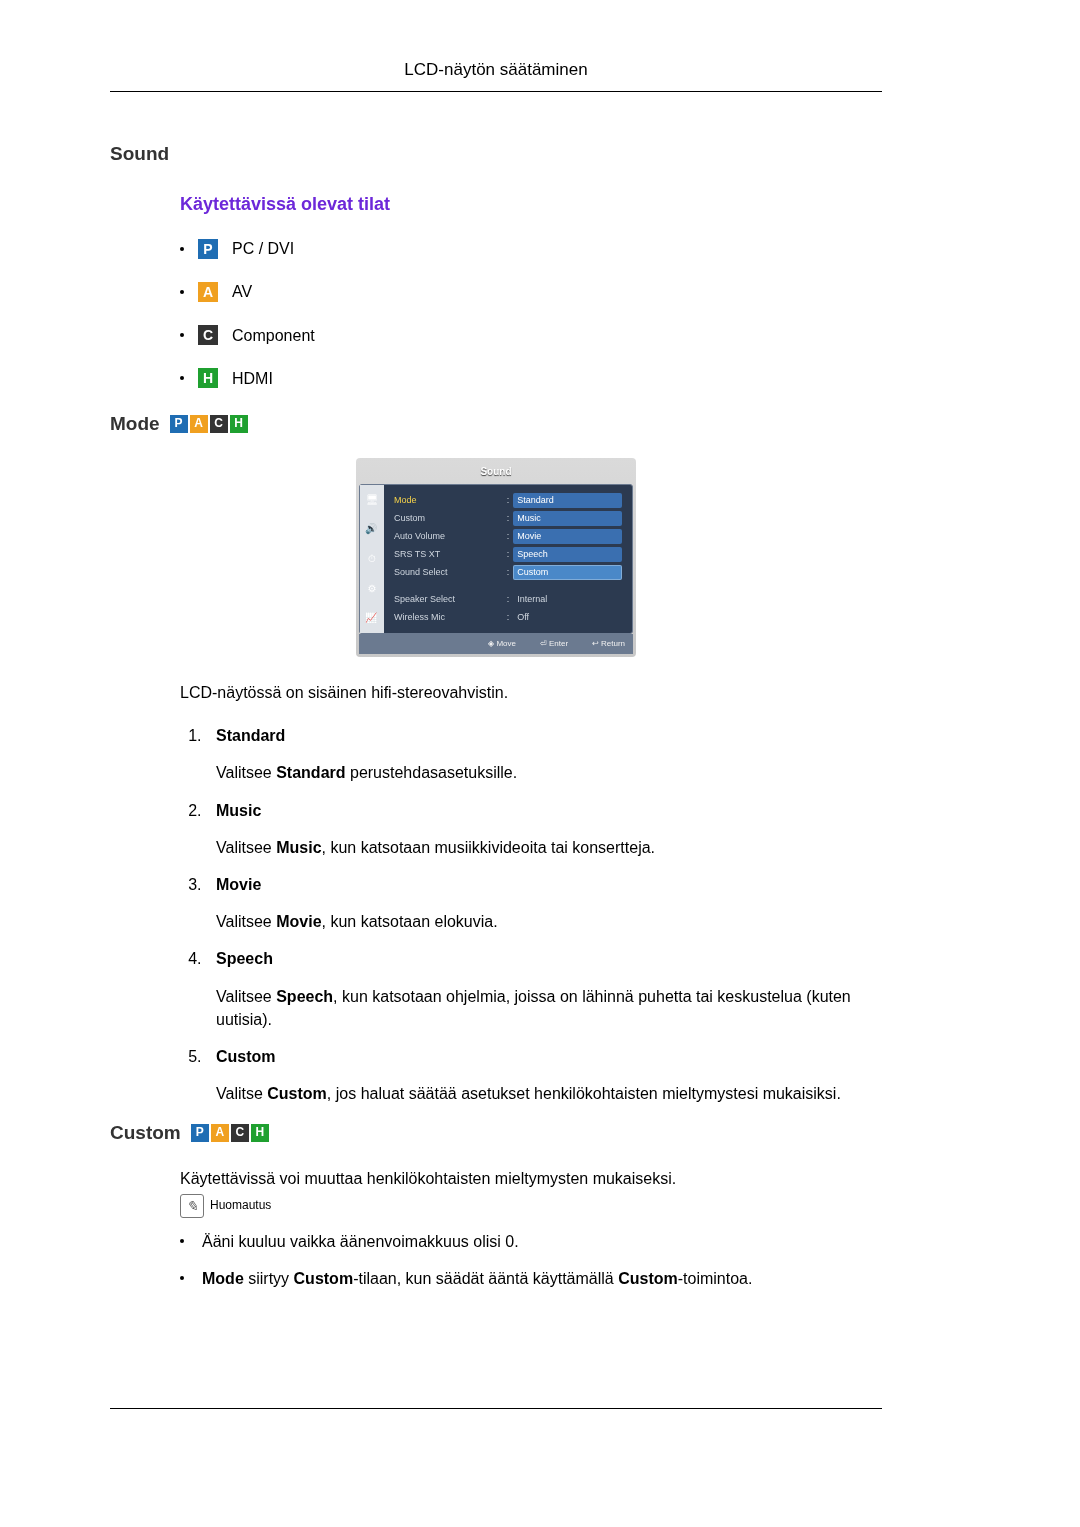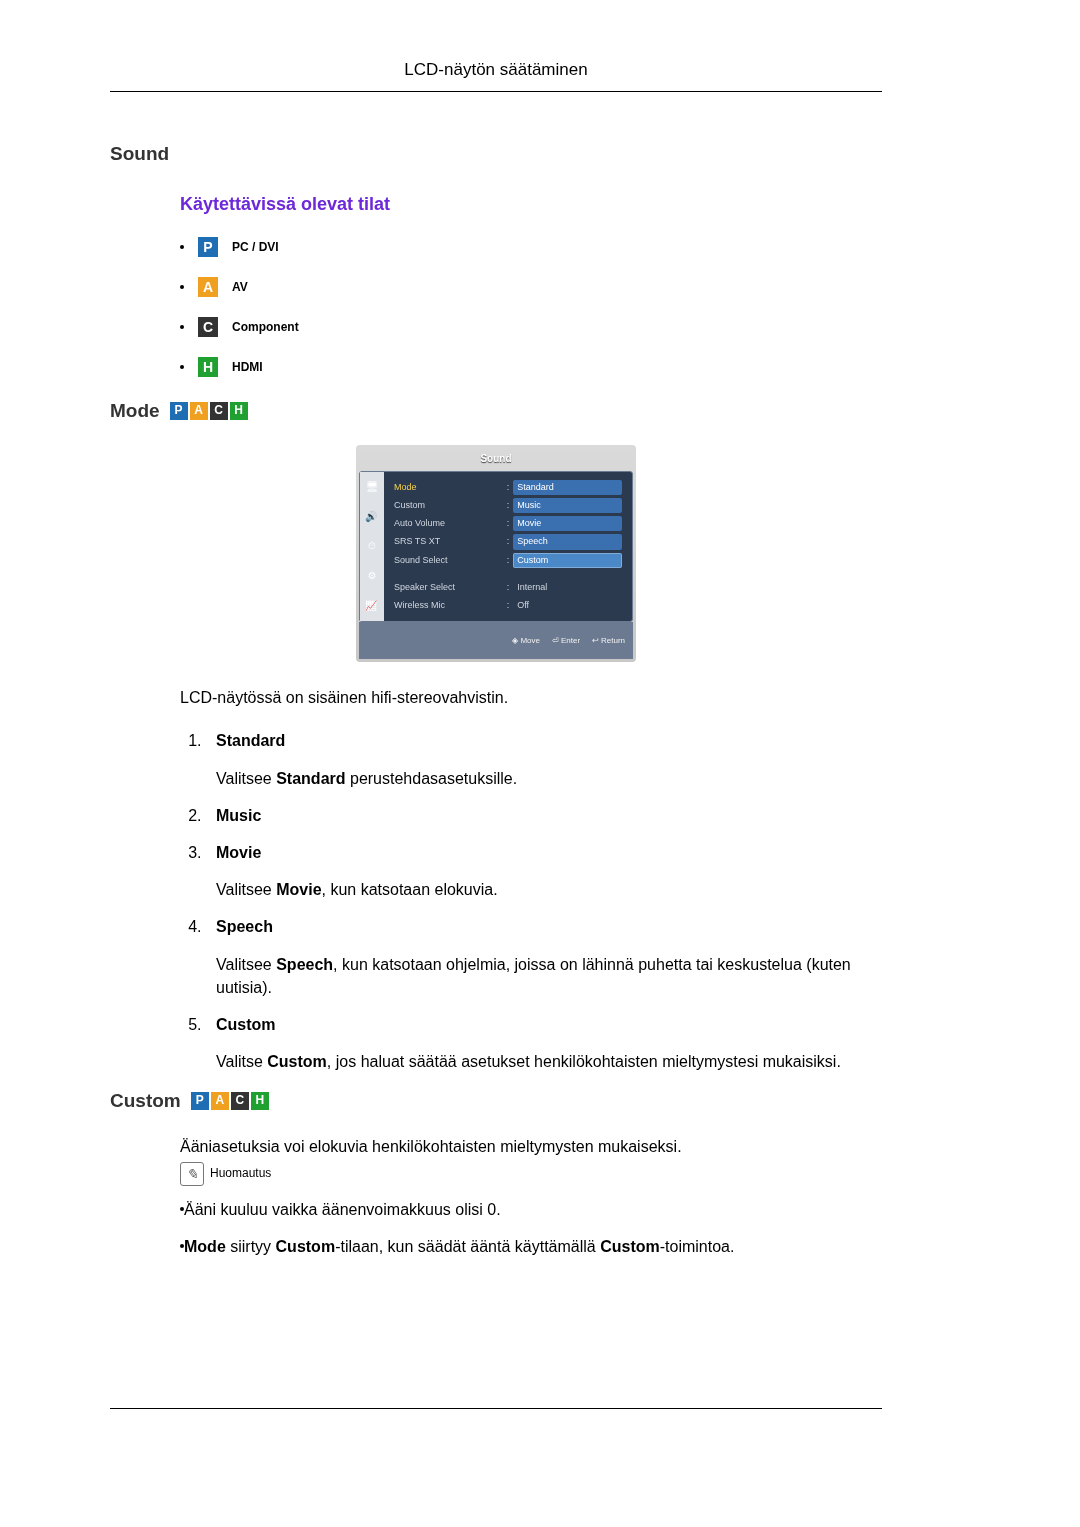--- a/index.html
+++ b/index.html
@@ -62,21 +62,21 @@
     height: 20px;
     font-weight: bold;
     font-size: 14px;
     color: #fff;
     flex-shrink: 0;
   }
   .ic-p { background: #1f6db3; }
   .ic-a { background: #f0a020; color:#fff;}
   .ic-c { background: #333; }
   .ic-h { background: #1fa030; }
-  .mode-label { font-size: 12px; font-weight: bold; }
+  .mode-label { font-size: 16px; }
   .heading-row {
     display: flex;
     align-items: center;
     gap: 10px;
     margin-top: 10px;
     margin-bottom: 20px;
   }
   .heading-row .title {
     font-weight: bold;
     font-size: 19px;
@@ -148,23 +148,23 @@
     background: #4a88c8;
     color: #fff;
     border-radius: 2px;
     box-shadow: inset 0 0 0 1px rgba(255,255,255,.3);
   }
   .osd-main .spacer { grid-column: 1 / 4; height: 6px; }
   .osd-foot {
     background: #6b7a90;
     display: flex;
     justify-content: flex-end;
-    gap: 12px;
+    gap: 24px;
     font-size: 8px;
-    padding: 13px 8px;
+    padding: 4px 8px;
     color: #f0f0f0;
   }
   .osd-foot span::before {
     content: "◈ ";
     font-size: 8px;
   }
   .osd-foot span:nth-child(2)::before { content: "⏎ "; }
   .osd-foot span:nth-child(3)::before { content: "↩ "; }
 
   .body-text {
@@ -208,21 +208,21 @@
     font-style: italic;
   }
   .note-label { font-size: 12px; }
   .sub-ul {
     margin: 0 0 0 70px;
     padding-left: 0;
     list-style: none;
   }
   .sub-ul li {
     display: flex;
-    gap: 0;
+    gap: 18px;
     align-items: flex-start;
     margin-bottom: 14px;
   }
   .sub-ul li .bullet { margin-top: 9px; }
 
   .bottom-rule {
     position: absolute;
     left: 110px;
     right: 110px;
     bottom: 118px;
@@ -317,20 +317,21 @@
 
   <div class="body-text">LCD-näytössä on sisäinen hifi-stereovahvistin.</div>
 
   <ol class="opts" id="opts-list">
       <li>
     <div class="opt-title">Standard</div>
     <div class="opt-desc">Valitsee <b>Standard</b> perustehdasasetuksille.</div>
       </li>
       <li>
     <div class="opt-title">Music</div>
+    <div class="opt-desc">Valitsee <b>Music</b>, kun katsotaan musiikkivideoita tai konsertteja.</div>
       </li>
       <li>
     <div class="opt-title">Movie</div>
     <div class="opt-desc">Valitsee <b>Movie</b>, kun katsotaan elokuvia.</div>
       </li>
       <li>
     <div class="opt-title">Speech</div>
     <div class="opt-desc">Valitsee <b>Speech</b>, kun katsotaan ohjelmia, joissa on lähinnä puhetta tai keskustelua (kuten uutisia).</div>
       </li>
       <li>
@@ -342,21 +343,21 @@
   <div class="heading-row" style="margin-top:4px;">
     <span class="title">Custom</span>
     <span class="icon-strip" id="custom-icons">
         <span class="icon-box ic-p">P</span>
         <span class="icon-box ic-a">A</span>
         <span class="icon-box ic-c">C</span>
         <span class="icon-box ic-h">H</span>
       </span>
   </div>
 
-  <div class="body-text" style="margin-bottom:4px;">Ääniasetuksia voi elokuvia henkilökohtaisten mieltymysten mukaiseksi.</div>
+  <div class="body-text" style="margin-bottom:4px;">Käytettävissä voi muuttaa henkilökohtaisten mieltymysten mukaiseksi.</div>
 
   <div class="note-row">
     <span class="note-icon">✎</span>
     <span class="note-label">Huomautus</span>
   </div>
 
   <ul class="sub-ul" id="notes-list">
       <li>
         <span class="bullet"></span>
         <span>Ääni kuuluu vaikka äänenvoimakkuus olisi 0.</span>

